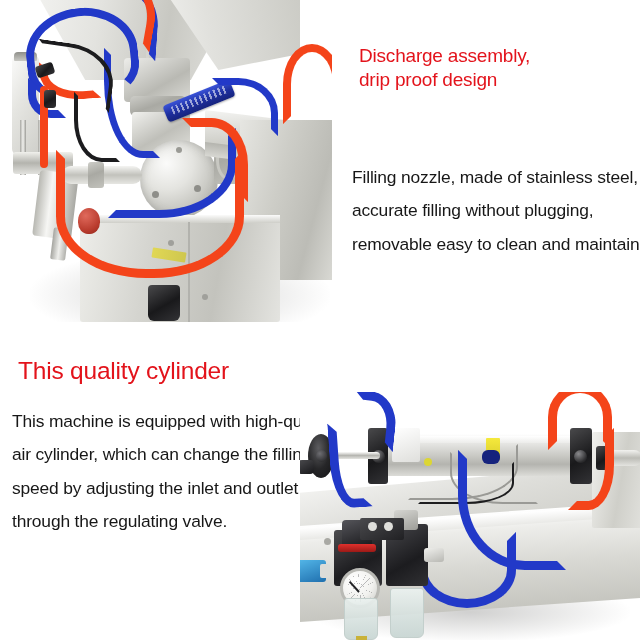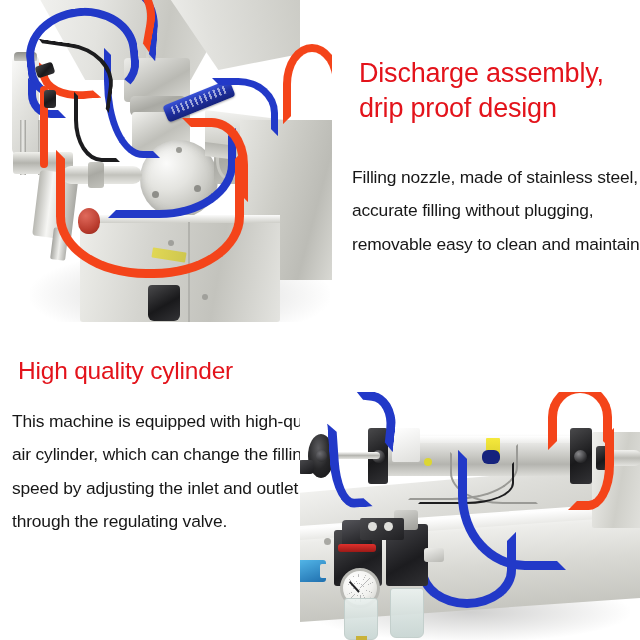--- a/index.html
+++ b/index.html
@@ -22,22 +22,21 @@
     position: absolute;
     color: #e3131b;
     font-weight: 400;
     line-height: 1.28;
     white-space: pre-line;
     letter-spacing: -0.2px;
   }
   #heading-discharge {
     left: 359px; top: 44px;
     width: 280px;
-    font-size: 27px;
-    margin-top: 12px;
+    font-size: 19px;
   }
   #heading-cylinder {
     left: 18px; top: 355px;
     width: 300px;
     font-size: 24.5px;
   }
   .body-text {
     position: absolute;
     color: #171717;
     font-size: 17.4px;
@@ -177,21 +176,21 @@
     <div class="tube" style="left:74px;top:92px;width:46px;height:70px;border-width:4px;border-color:#1c1c1e;border-top-color:transparent;border-right-color:transparent;border-radius:0 0 0 60%;"></div>
     <div class="cap-black" style="left:36px;top:64px;width:18px;height:12px;border-radius:3px;transform:rotate(-18deg);"></div>
     <div class="cap-black" style="left:44px;top:90px;width:12px;height:18px;border-radius:3px;"></div>
   </div>
 
   <div class="heading-red" id="heading-discharge">Discharge assembly,
 drip proof design</div>
 
   <div class="body-text" id="body-discharge">Filling nozzle, made of stainless steel, accurate filling without plugging, removable easy to clean and maintain.</div>
 
-  <div class="heading-red" id="heading-cylinder">High quality cylinder</div>
+  <div class="heading-red" id="heading-cylinder">This quality cylinder</div>
 
   <div class="body-text" id="body-cylinder">This machine is equipped with high-quality air cylinder, which can change the filling speed by adjusting the inlet and outlet flow through the regulating valve.</div>
 
   <div class="photo" id="photo-cylinder">
 
     <div class="shadow-soft" style="left:10px;top:190px;width:320px;height:60px;"></div>
 
     <div style="position:absolute;left:-22px;top:86px;width:380px;height:64px;background:linear-gradient(170deg,#f3f3f1 0%,#dededa 40%,#cacac4 100%);transform:skewY(-5deg);"></div>
 
     <div style="position:absolute;left:-30px;top:122px;width:400px;height:96px;background:linear-gradient(180deg,#ffffff 0%,#ededea 18%,#d9d9d4 55%,#c6c6c0 100%);transform:skewY(-4deg);border-radius:0 0 10px 10px;"></div>

